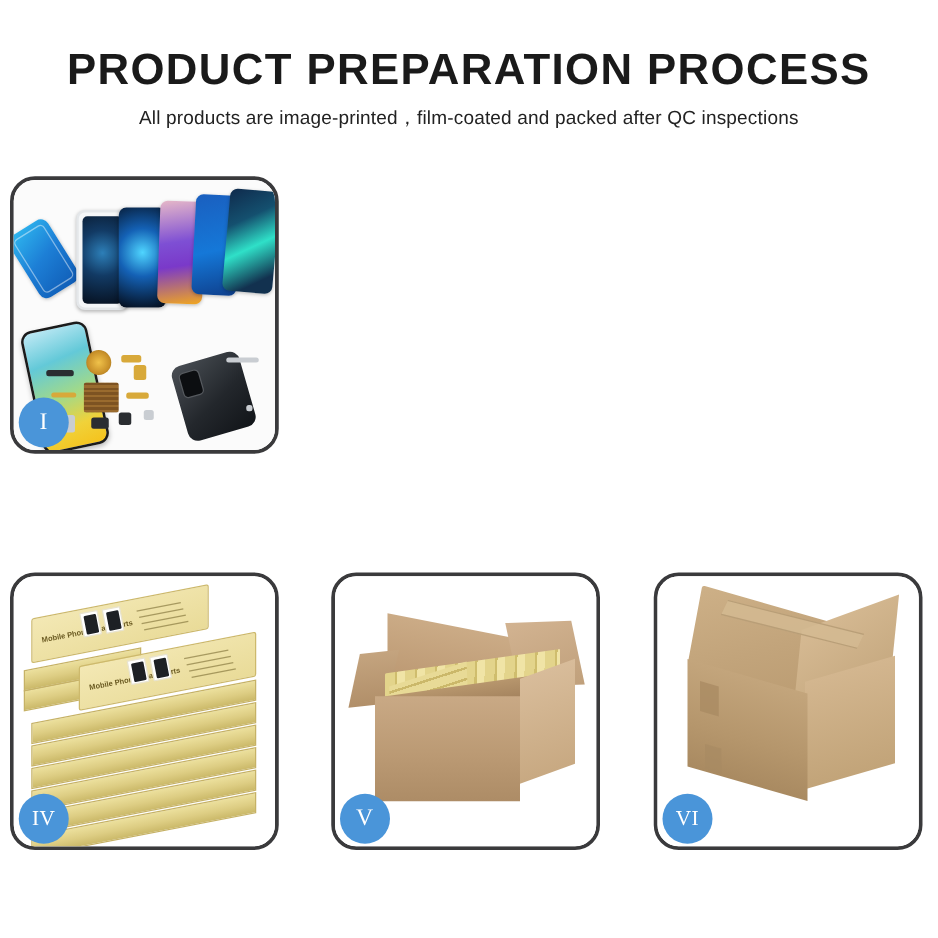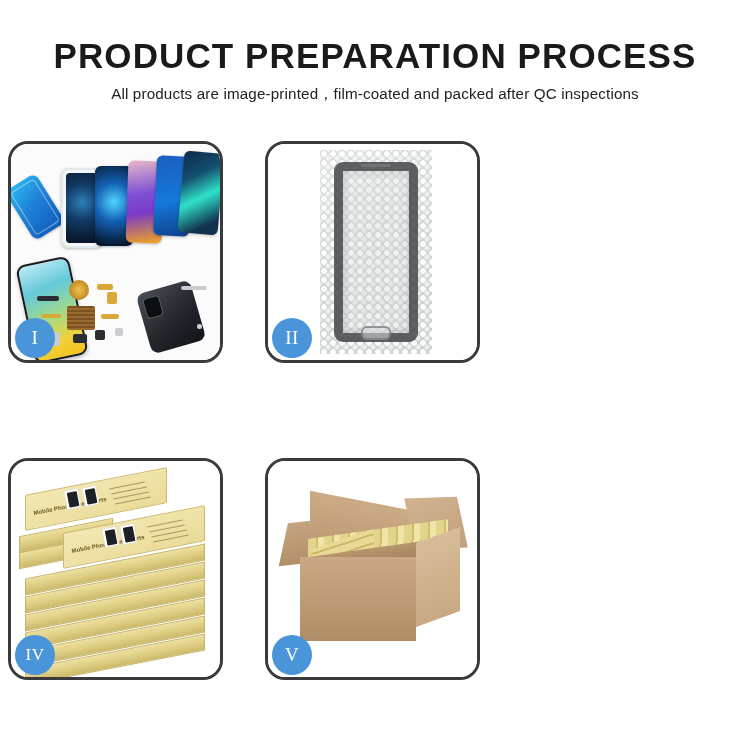--- a/index.html
+++ b/index.html
@@ -442,28 +442,20 @@
         <div class="pt dark" style="left:62px;  top:62px; width:14px; height:9px;"></div>
         <div class="pt dark" style="left:84px;  top:58px; width:10px; height:10px;"></div>
         <div class="pt pale" style="left:104px; top:56px; width:8px;  height:8px;"></div>
         <div class="pt pale" style="left:170px; top:14px; width:26px; height:4px;"></div>
         <div class="pt pale" style="left:186px; top:52px; width:5px;  height:5px;"></div>
       </div>
     </div>
     <div class="badge">I</div>
   </div>
 
-  <div class="panel p2">
-    <div class="stage">
-      <div class="bubble-sheet">
-        <div class="digitizer"></div>
-      </div>
-    </div>
-    <div class="badge">II</div>
-  </div>
 
 
   <div class="panel p4">
     <div class="stage">
       <div class="stack">
         <div class="slab" style="top:176px;"></div>
         <div class="slab" style="top:158px;"></div>
         <div class="slab" style="top:140px;"></div>
         <div class="slab" style="top:122px;"></div>
         <div class="slab" style="top:104px;"></div>
@@ -511,14 +503,29 @@
         <div class="contents"></div>
         <div class="contents2"></div>
         <div class="c-inner-lip"></div>
         <div class="c-side"></div>
         <div class="c-front"></div>
       </div>
     </div>
     <div class="badge">V</div>
   </div>
 
+  <div class="panel p6">
+    <div class="stage">
+      <div class="sealed">
+        <div class="shadow-plate"></div>
+        <div class="s-top"></div>
+        <div class="s-top2"></div>
+        <div class="tape"></div>
+        <div class="s-side"></div>
+        <div class="s-front"></div>
+        <div class="tape-v"></div>
+        <div class="tape-v2"></div>
+      </div>
+    </div>
+    <div class="badge small">VI</div>
+  </div>
 
 </div>
 
 </body></html>

